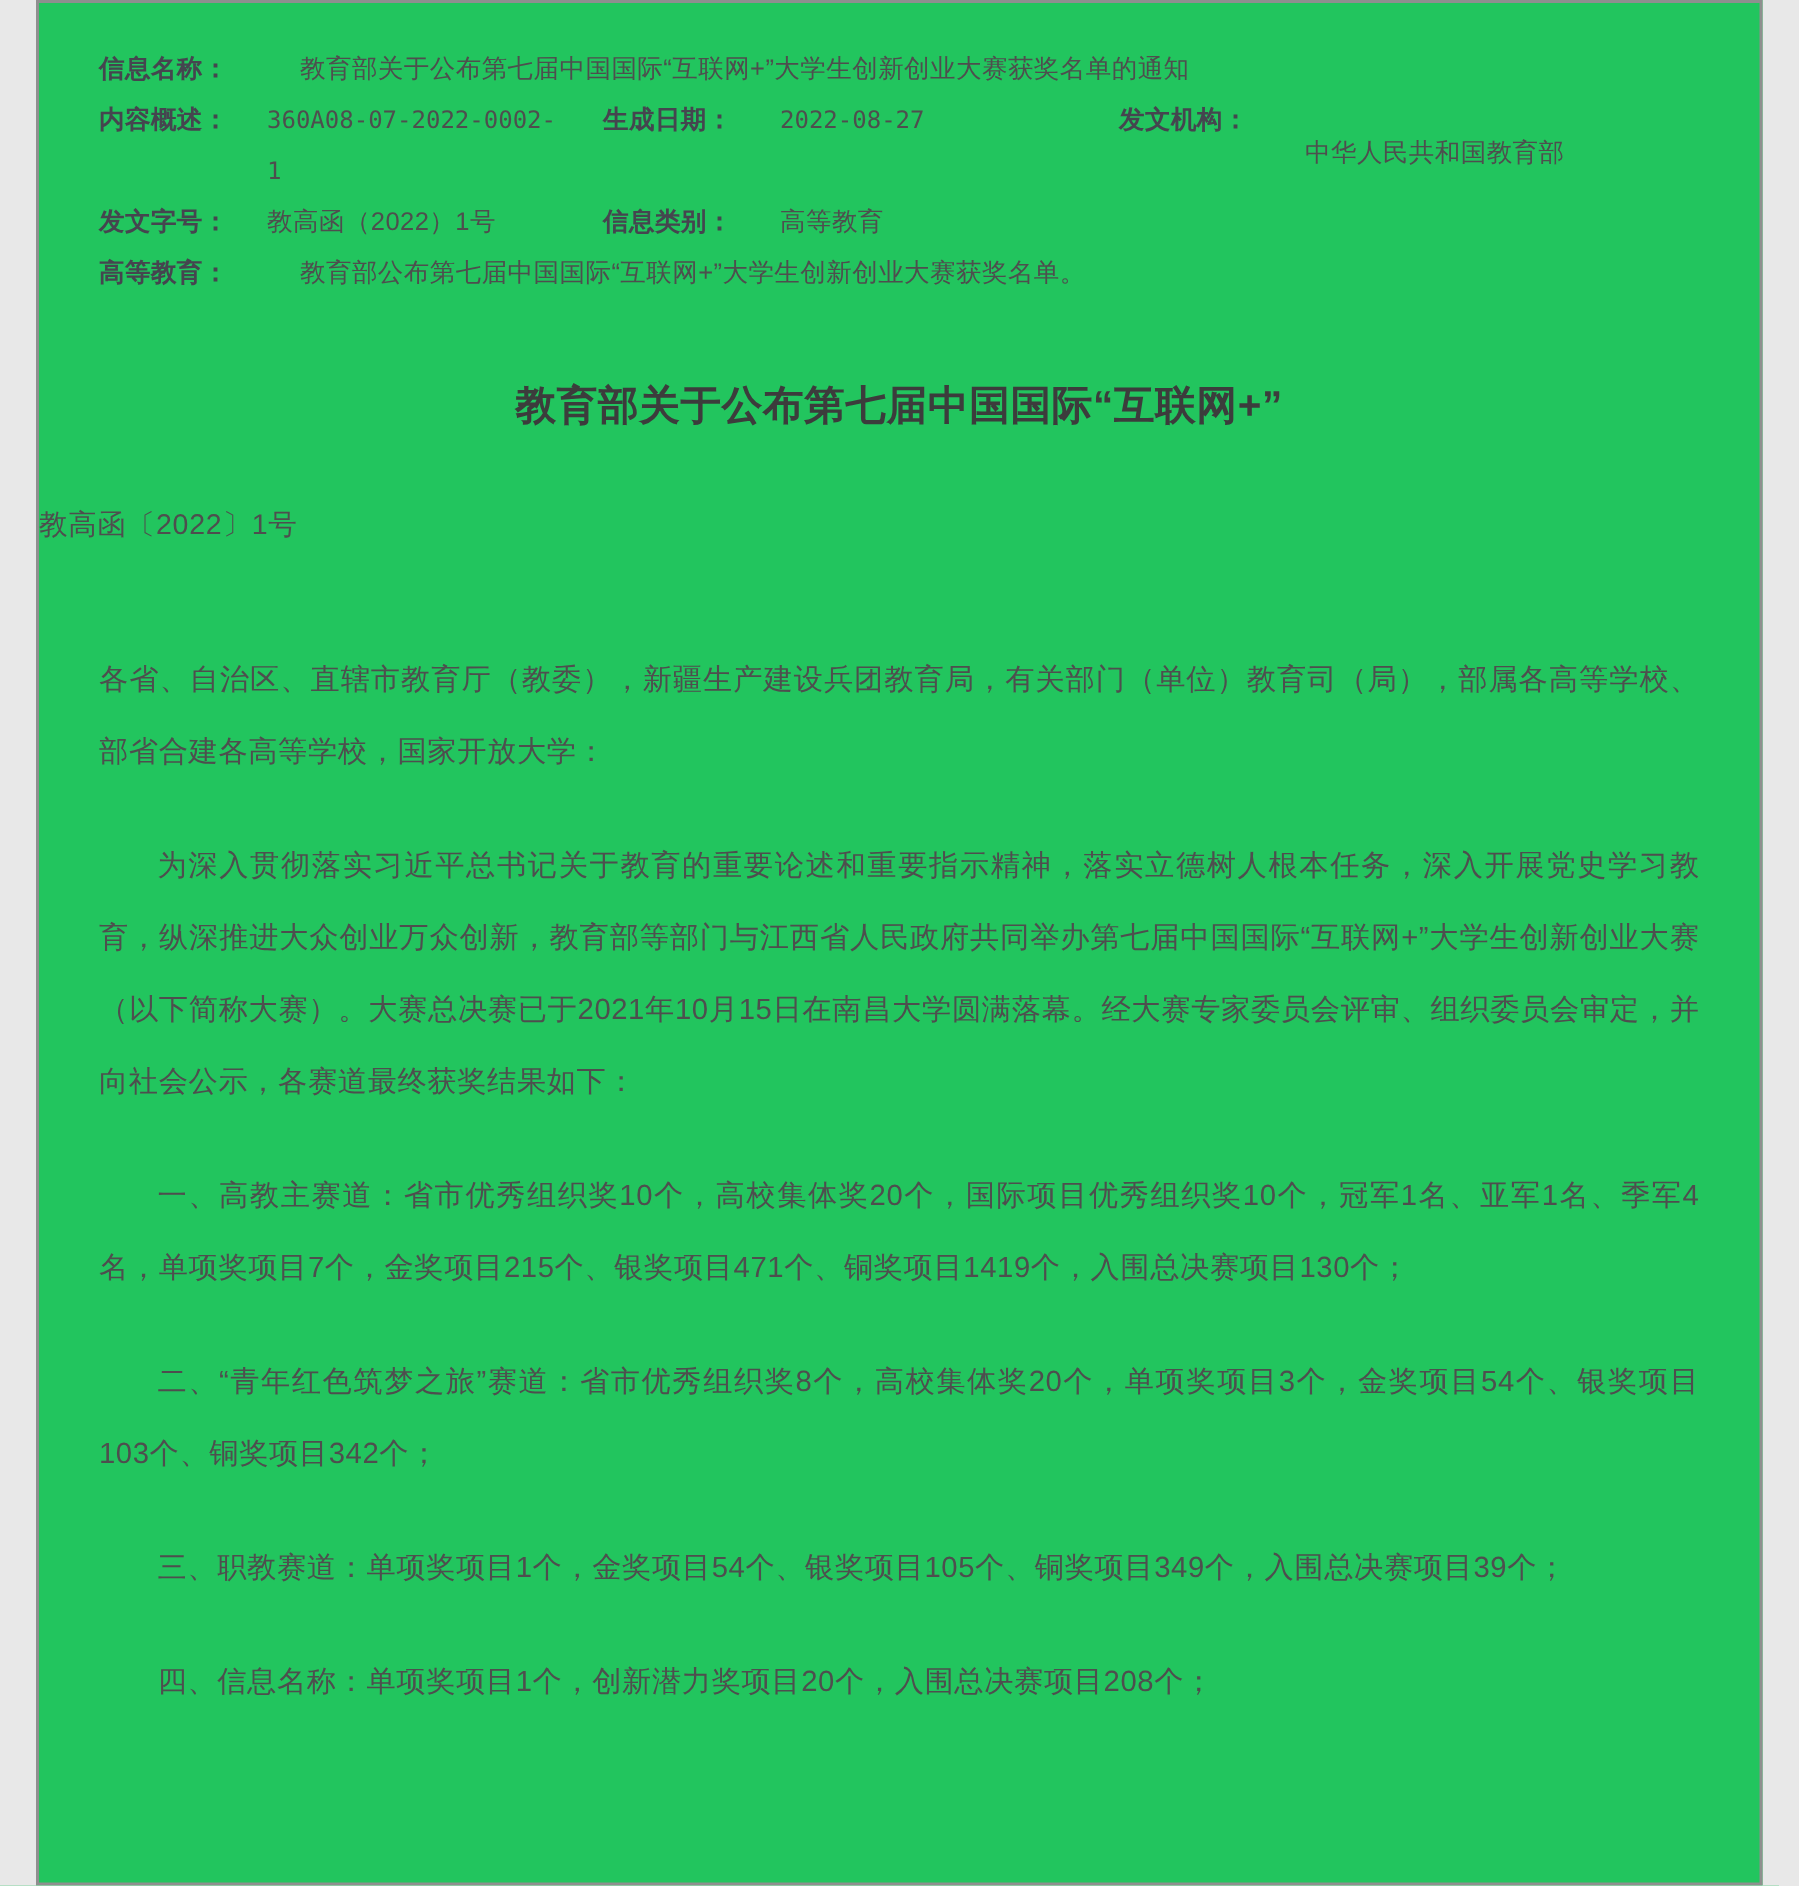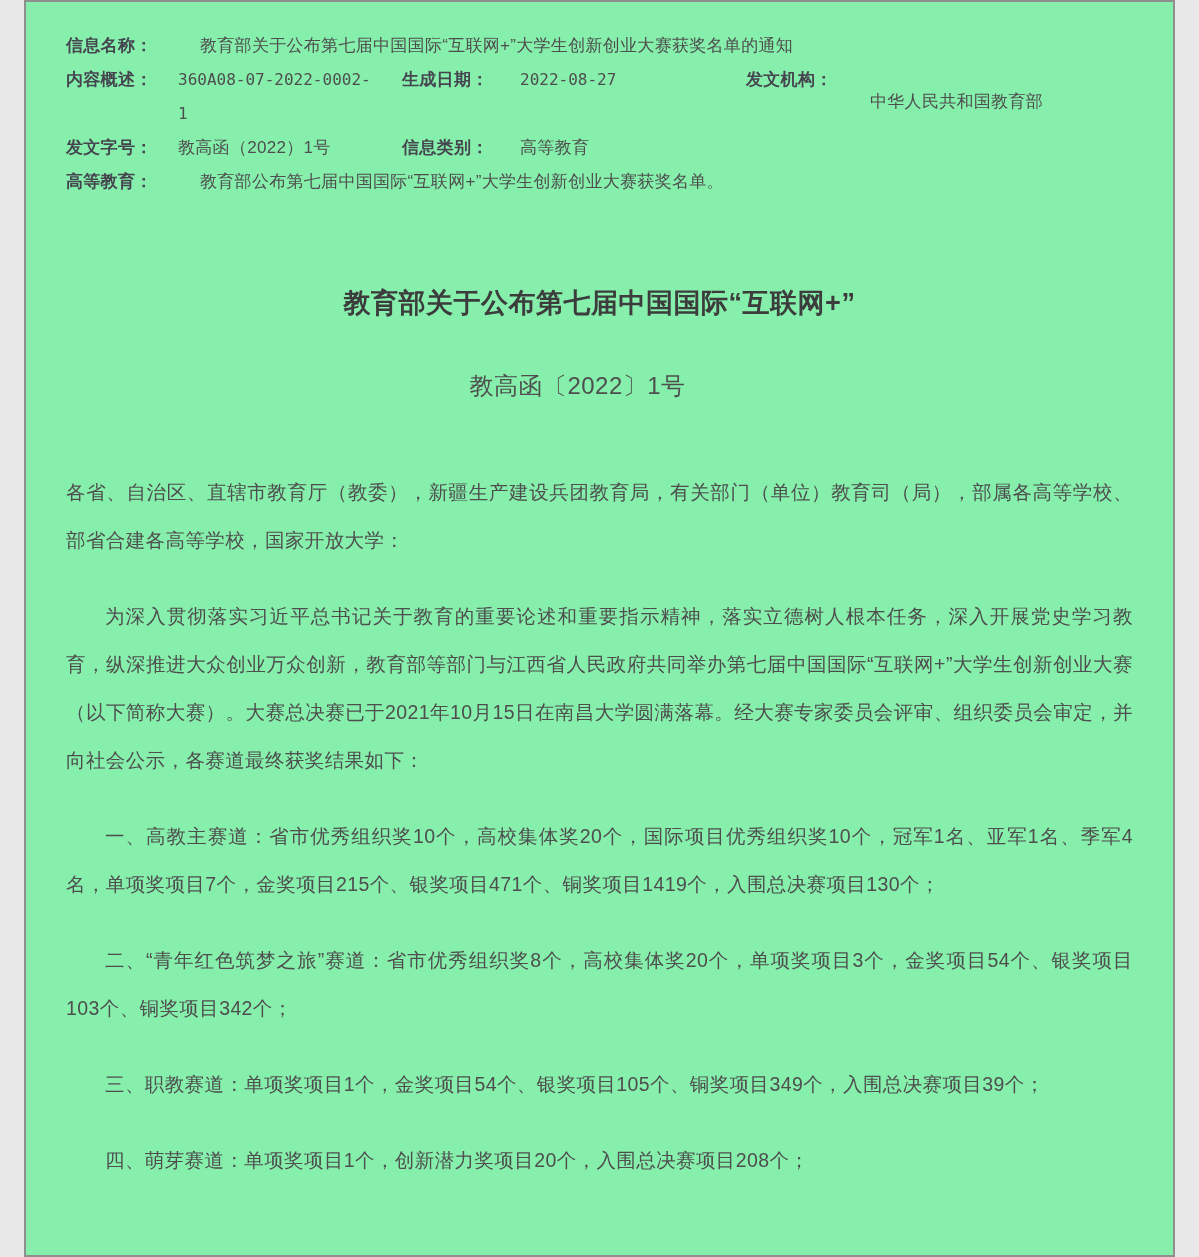--- a/index.html
+++ b/index.html
@@ -2,21 +2,21 @@
 <html lang="zh"><head>
 <meta charset="utf-8">
 <style>
   html, body { margin: 0; padding: 0; background: #e8e8e8; }
   .page {
     position: relative;
     width: 1151px;
     height: 1257px;
     box-sizing: border-box;
     margin: 0 auto;
-    background: #86efac;
+    background: #22c55e;
     border: 2px solid #8f8f8f;
     overflow: hidden;
     font-family: "Liberation Sans", sans-serif;
     color: #4e4e4e;
   }
 
   
   .meta {
     padding: 26px 34px 0 40px;
   }
@@ -40,35 +40,35 @@
   }
   .mono { font-family: "DejaVu Sans Mono", monospace; font-size: 16px; letter-spacing: 0; }
   .span-rest { grid-column: 2 / 7; margin-left: 22px; }
   .c1 { grid-column: 1; } .c2 { grid-column: 2; } .c3 { grid-column: 3; }
   .c4 { grid-column: 4; } .c5 { grid-column: 5; } .c6 { grid-column: 6; margin-top: 44px; }
   .r1 { grid-row: 1; } .r2 { grid-row: 2; } .r3 { grid-row: 3; }
   .r4 { grid-row: 4; } .r5 { grid-row: 5; }
 
   
   .doc-title {
-    margin-top: 82px;
+    margin-top: 49px;
     text-align: center;
     font-size: 27px;
     font-weight: bold;
     color: #3c3c3c;
     line-height: 46px;
     letter-spacing: 0.5px;
   }
 
   
   .doc-no {
     margin-top: 44px;
     padding-right: 44px;
-    text-align: center;
-    font-size: 24px;
+    text-align: left;
+    font-size: 19px;
     color: #4e4e4e;
     letter-spacing: 0.5px;
   }
 
   
   .doc-body {
     padding: 0 40px;
     font-size: 19.5px;
     color: #4e4e4e;
     letter-spacing: 0.4px;
@@ -117,16 +117,16 @@
   </div>
 
   <div class="doc-no">教高函〔2022〕1号</div>
 
   <div class="doc-body">
     <p class="first">各省、自治区、直辖市教育厅（教委），新疆生产建设兵团教育局，有关部门（单位）教育司（局），部属各高等学校、部省合建各高等学校，国家开放大学：</p>
     <p class="indent">为深入贯彻落实习近平总书记关于教育的重要论述和重要指示精神，落实立德树人根本任务，深入开展党史学习教育，纵深推进大众创业万众创新，教育部等部门与江西省人民政府共同举办第七届中国国际“互联网+”大学生创新创业大赛（以下简称大赛）。大赛总决赛已于2021年10月15日在南昌大学圆满落幕。经大赛专家委员会评审、组织委员会审定，并向社会公示，各赛道最终获奖结果如下：</p>
     <p class="indent">一、高教主赛道：省市优秀组织奖10个，高校集体奖20个，国际项目优秀组织奖10个，冠军1名、亚军1名、季军4名，单项奖项目7个，金奖项目215个、银奖项目471个、铜奖项目1419个，入围总决赛项目130个；</p>
     <p class="indent">二、“青年红色筑梦之旅”赛道：省市优秀组织奖8个，高校集体奖20个，单项奖项目3个，金奖项目54个、银奖项目103个、铜奖项目342个；</p>
     <p class="indent">三、职教赛道：单项奖项目1个，金奖项目54个、银奖项目105个、铜奖项目349个，入围总决赛项目39个；</p>
-    <p class="indent">四、萌芽赛道：单项奖项目1个，创新潜力奖项目20个，入围总决赛项目208个；</p>
+    <p class="indent">四、信息名称：单项奖项目1个，创新潜力奖项目20个，入围总决赛项目208个；</p>
   </div>
 
 </div>
 
 </body></html>

